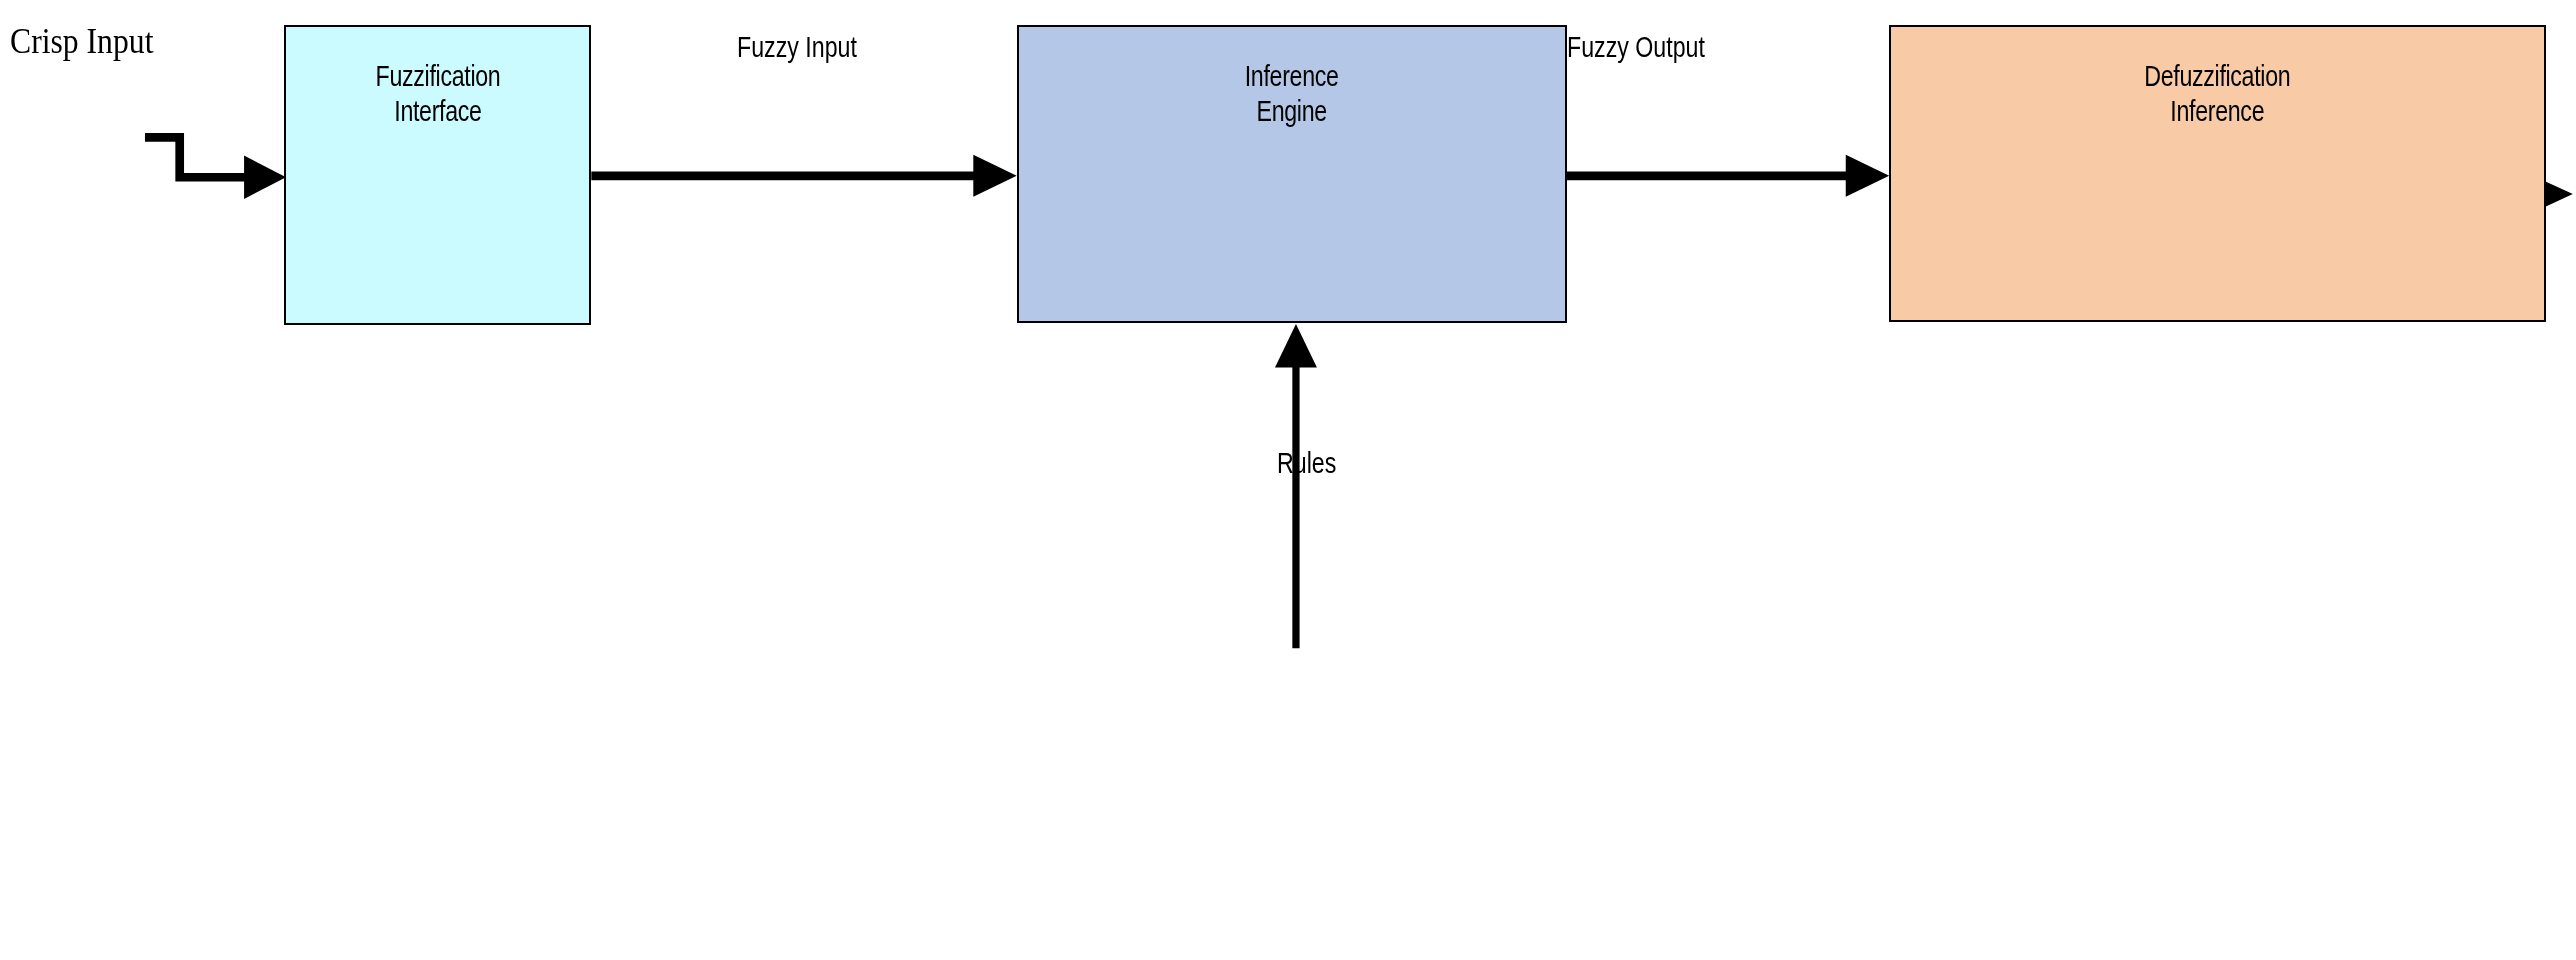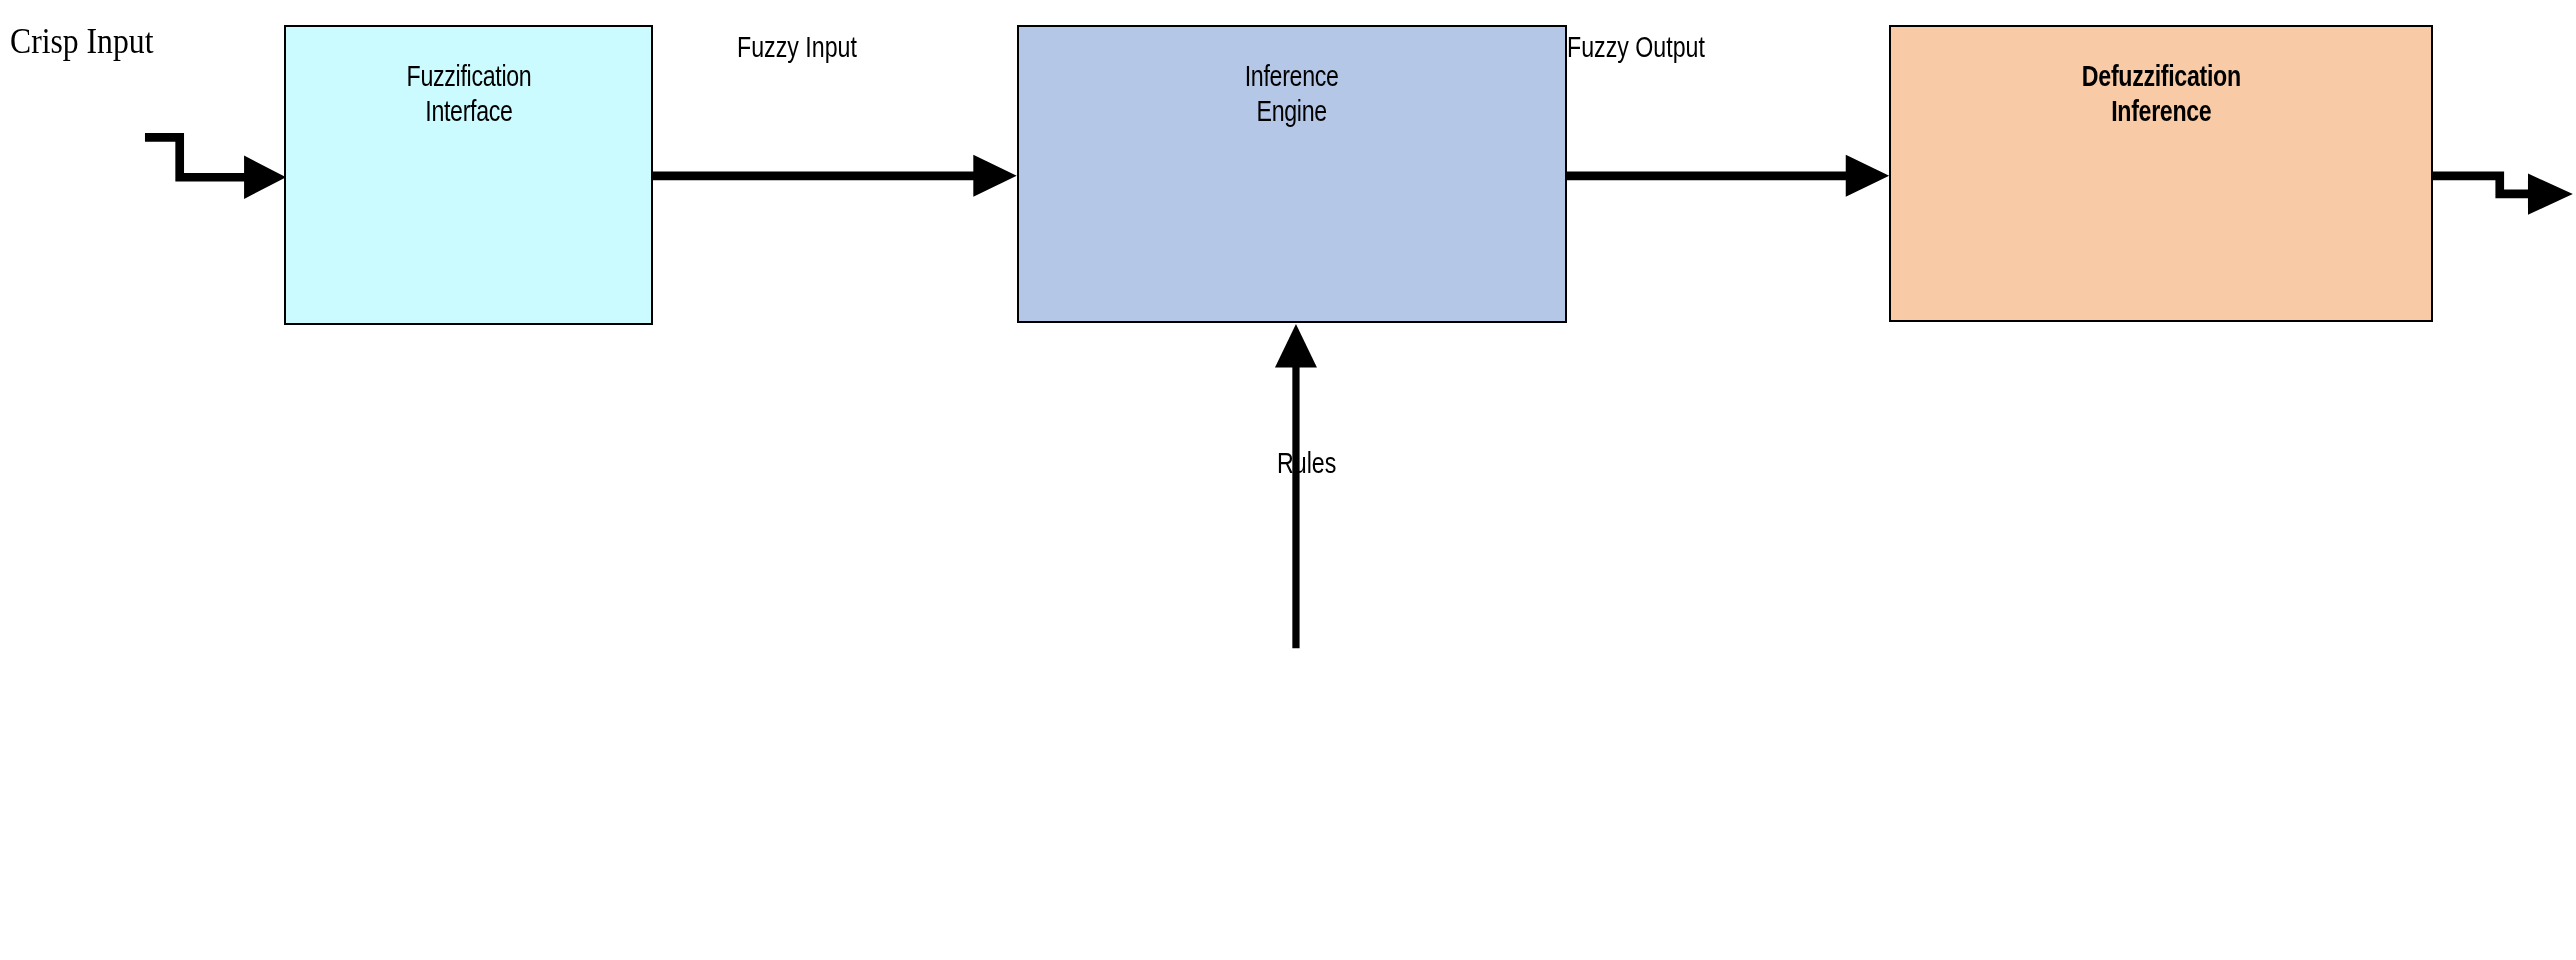--- a/index.html
+++ b/index.html
@@ -32,35 +32,34 @@
     font-size: 29px;
     line-height: 1.22;
     color: #000000;
     letter-spacing: -0.4px;
     transform: scaleX(0.80);
     transform-origin: center center;
     white-space: nowrap;
   }
 
   #box-fuzzification {
-    left: 284px;  top: 25px;  width: 369px;  height: 300px;
+    left: 284px;  top: 25px;  width: 307px;  height: 300px;
     background: #ccfbff;
   }
   #box-fuzzification .proc-stack { margin-top: 32px; }
 
   #box-inference {
     left: 1017px; top: 25px;  width: 550px;  height: 298px;
     background: #b4c7e7;
   }
   #box-inference .proc-stack { margin-top: 32px; }
 
   #box-defuzzification {
-    left: 1889px; top: 25px;  width: 544px;  height: 297px;
+    left: 1889px; top: 25px;  width: 657px;  height: 297px;
     background: #f8cba6;
-    font-weight: bold;
   }
   #box-defuzzification .proc-stack { margin-top: 32px; }
 
   #box-rulebase {
     left: 993px; top: 650px; width: 602px;  height: 311px;
     background: #fbd55f;
   }
   #box-rulebase .proc-stack { margin-top: 94px; }
 
   

